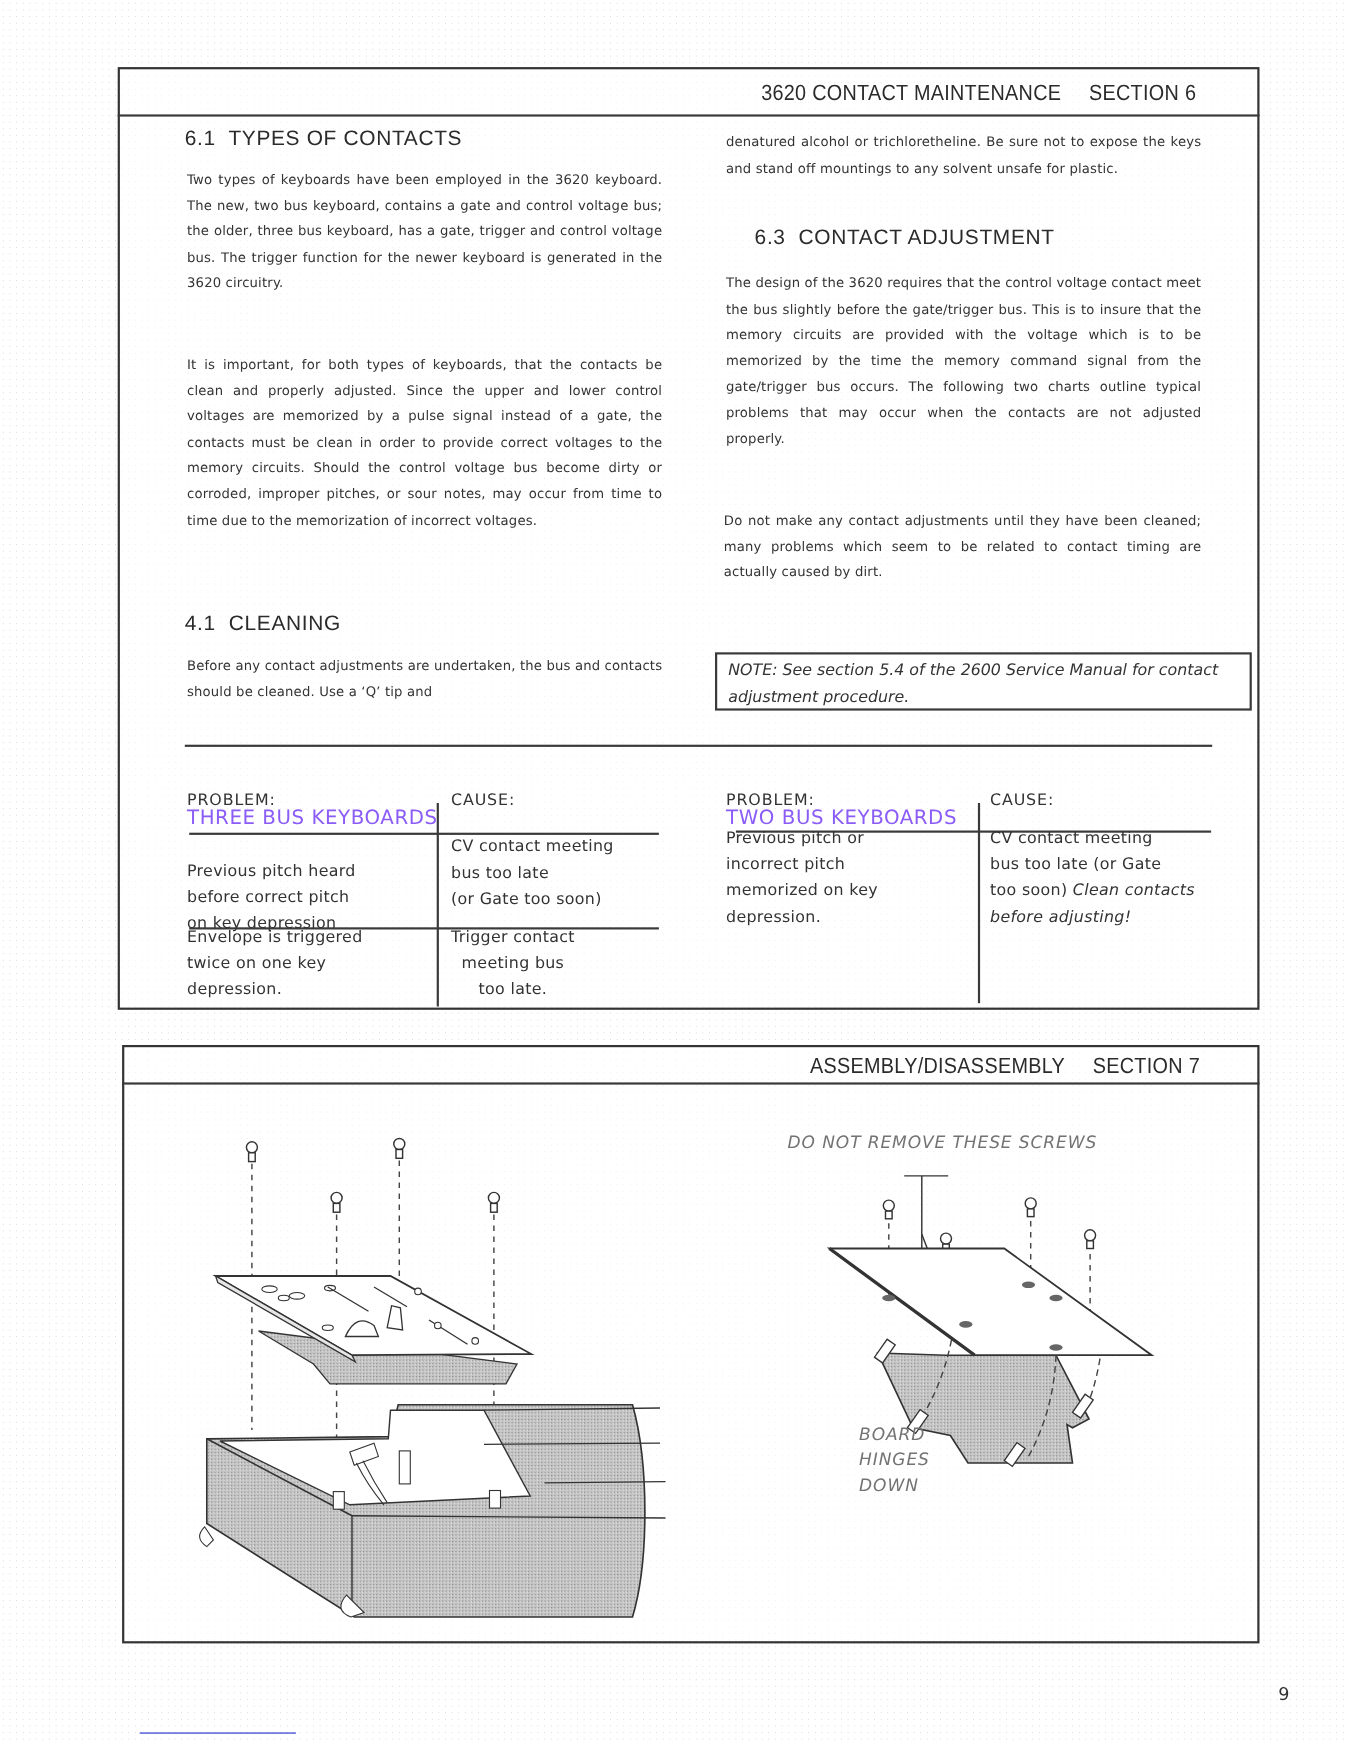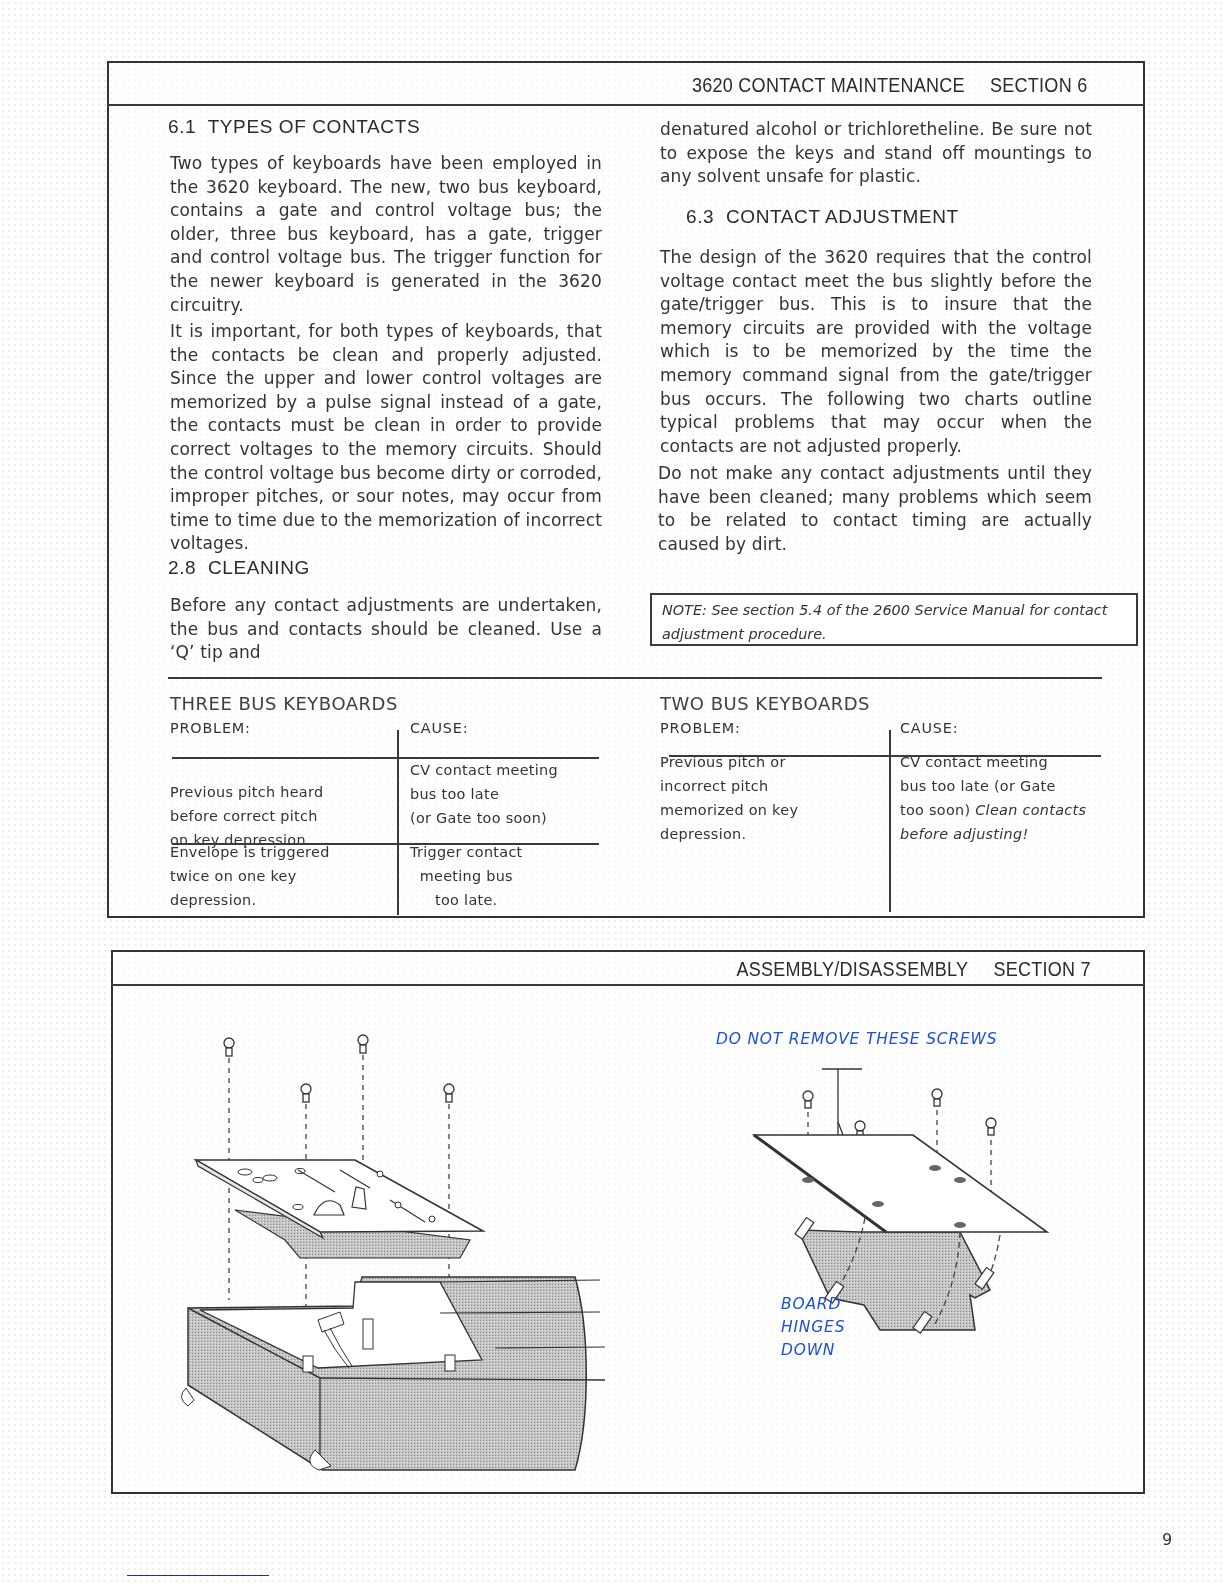--- a/index.html
+++ b/index.html
@@ -18,53 +18,53 @@
     position: absolute; font-family: "Liberation Sans", sans-serif;
     font-size: 20px; letter-spacing: 0.3px; color: #2b2b2b; white-space: nowrap;
     transform: scaleX(0.9); transform-origin: right center;
   }
   .sec-head .gap { display: inline-block; width: 28px; }
   h2 {
     position: absolute; margin: 0; font-family: Liberation Sans, sans-serif;
     font-weight: normal; font-size: 19px; letter-spacing: 0.6px; color: #2b2b2b; white-space: nowrap;
   }
   .para {
-    position: absolute; margin: 0; font-size: 17px; line-height: 23.6px;
+    position: absolute; margin: 0; font-size: 12px; line-height: 23.6px;
     text-align: justify; color: #333; letter-spacing: 0.15px;
   }
   .para.italic { }
   .note-box {
     position: absolute; border: 2px solid #3a3a3a; box-sizing: border-box;
     padding: 3px 6px 2px 10px; font-style: italic; font-size: 14.4px; line-height: 24px; color: #333;
     background: #fff;
   }
-  .tbl-title { position: absolute; font-size: 18px; letter-spacing: 0.5px; color: #404040; white-space: nowrap; }
+  .tbl-title { position: absolute; font-size: 18px; letter-spacing: 0.5px; color: #8b5cf6; white-space: nowrap; margin-top: 40px; }
   .tbl-head { position: absolute; font-size: 14.4px; letter-spacing: 0.8px; color: #333; }
   .cell { position: absolute; font-size: 14.4px; line-height: 24px; color: #333; letter-spacing: 0.3px; white-space: pre-line; }
   .vline { position: absolute; width: 1.5px; background: #3a3a3a; }
   .tline { position: absolute; height: 1.5px; background: #3a3a3a; }
   .em { font-style: italic; }
-  .diag-label { position: absolute; font-style: italic; font-size: 15.5px; letter-spacing: 0.8px; color: #1d4ed8; white-space: nowrap; }
+  .diag-label { position: absolute; font-style: italic; font-size: 15.5px; letter-spacing: 0.8px; color: #737373; white-space: nowrap; }
   .page-num { position: absolute; font-size: 16px; color: #333; }
   svg { position: absolute; overflow: visible; }
 </style>
 </head>
 <body>
 
 <div class="frame" style="left:107px; top:61px; width:1038px; height:857px;"></div>
 <div class="hrule" style="left:107px; top:104px; width:1038px;"></div>
 <div class="sec-head" style="right:138px; top:74px;">
   <span>3620 CONTACT MAINTENANCE</span><span class="gap"></span><span>SECTION 6</span>
 </div>
 
 <h2 style="left:168px; top:116px; white-space:pre;">6.1  TYPES OF CONTACTS</h2>
 <p class="para" style="left:170px; top:152px; width:432px;">Two types of keyboards have been employed in the 3620 keyboard. The new, two bus keyboard, contains a gate and control voltage bus; the older, three bus keyboard, has a gate, trigger and control voltage bus. The trigger function for the newer keyboard is generated in the 3620 circuitry.</p>
 <p class="para" style="left:170px; top:320px; width:432px;">It is important, for both types of keyboards, that the contacts be clean and properly adjusted. Since the upper and lower control voltages are memorized by a pulse signal instead of a gate, the contacts must be clean in order to provide correct voltages to the memory circuits. Should the control voltage bus become dirty or corroded, improper pitches, or sour notes, may occur from time to time due to the memorization of incorrect voltages.</p>
 
-<h2 style="left:168px; top:557px; white-space:pre;">2.8  CLEANING</h2>
+<h2 style="left:168px; top:557px; white-space:pre;">4.1  CLEANING</h2>
 <p class="para" style="left:170px; top:594px; width:432px;">Before any contact adjustments are undertaken, the bus and contacts should be cleaned. Use a ‘Q’ tip and</p>
 
 <p class="para" style="left:660px; top:118px; width:432px;">denatured alcohol or trichloretheline. Be sure not to expose the keys and stand off mountings to any solvent unsafe for plastic.</p>
 <h2 style="left:657px; top:206px; white-space:pre;margin-left:29px;">6.3  CONTACT ADJUSTMENT</h2>
 <p class="para" style="left:660px; top:246px; width:432px;">The design of the 3620 requires that the control voltage contact meet the bus slightly before the gate/trigger bus. This is to insure that the memory circuits are provided with the voltage which is to be memorized by the time the memory command signal from the gate/trigger bus occurs. The following two charts outline typical problems that may occur when the contacts are not adjusted properly.</p>
 <p class="para italic" style="left:658px; top:462px; width:434px;">Do not make any contact adjustments until they have been cleaned; many problems which seem to be related to contact timing are actually caused by dirt.</p>
 <div class="note-box" style="left:650px; top:593px; width:488px; height:53px;">
   <span>NOTE: See section 5.4 of the 2600 Service Manual for contact adjustment procedure.</span>
 </div>
 

